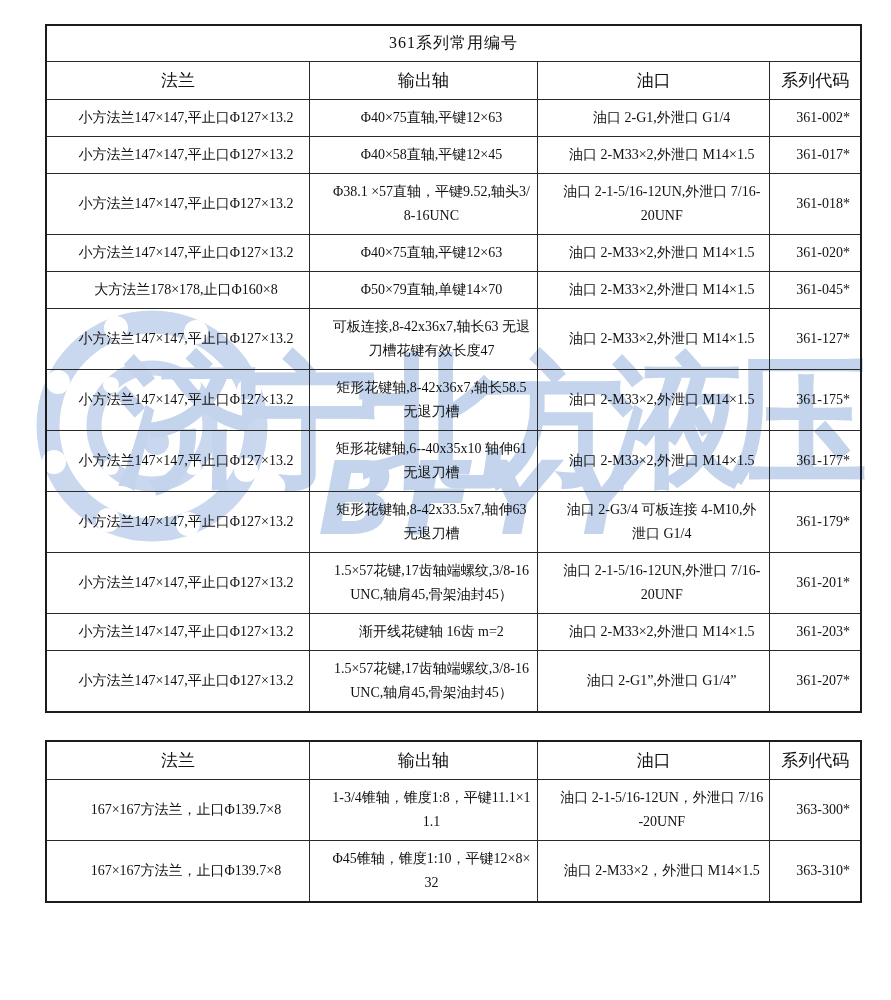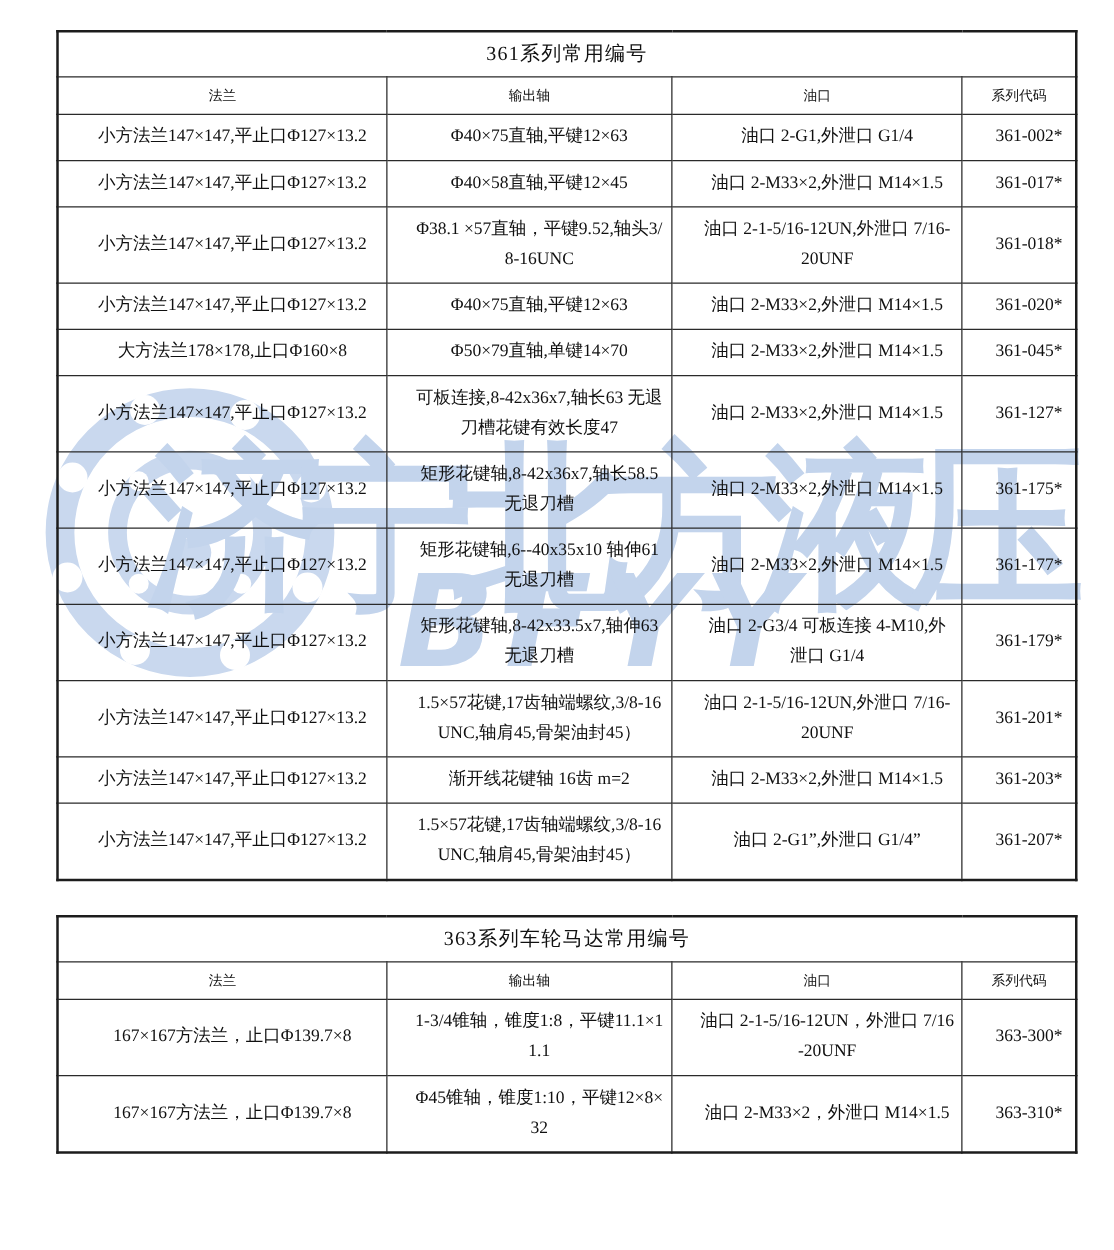--- a/index.html
+++ b/index.html
@@ -42,21 +42,21 @@
     color:#101010;
     word-break:break-all;
   }
   .spec-table th.title-cell{
     font-size:16px;
     text-align:center;
     padding:7px 4px;
     letter-spacing:1px;
   }
   .spec-table th.hdr{
-    font-size:11px;
+    font-size:17px;
     padding:7px 6px;
   }
   .spec-table td{
     font-size:14px;
     line-height:24px;
     padding:6px 6px 6px 22px;
   }
   .al{text-align:center;}
   .ac{text-align:center;}
 </style>
@@ -186,23 +186,20 @@
       </table>
     <table class="spec-table">
         <colgroup>
           <col style="width: 263px;">
           <col style="width: 228px;">
           <col style="width: 232px;">
           <col style="width: 91px;">
         </colgroup>
         <thead>
           <tr>
-            <th colspan="4" class="title-cell">363系列车轮马达常用编号</th>
-          </tr>
-          <tr>
             <th class="hdr ac">法兰</th>
             <th class="hdr ac">输出轴</th>
             <th class="hdr al">油口</th>
             <th class="hdr ac">系列代码</th>
           </tr>
         </thead>
         <tbody>
           <tr>
             <td class="al">167×167方法兰，止口Φ139.7×8</td>
             <td class="al">1-3/4锥轴，锥度1:8，平键11.1×11.1</td>

